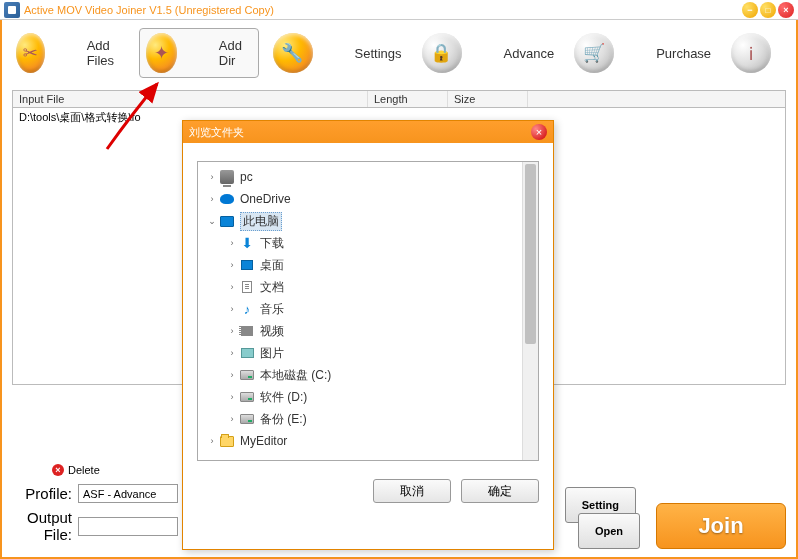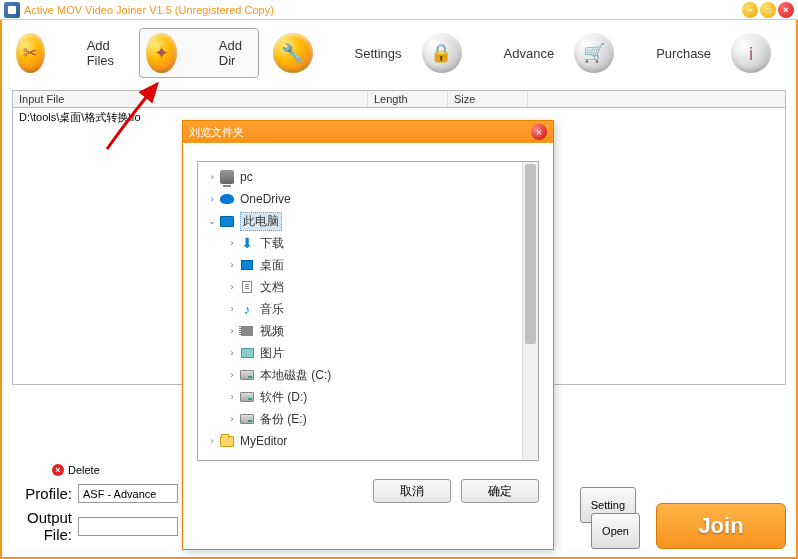--- a/index.html
+++ b/index.html
@@ -48,21 +48,21 @@
 
 .bottom-area { position: absolute; bottom: 8px; left: 10px; right: 10px; }
 .delete-row { margin-bottom: 8px; }
 .delete-ctrl { display: inline-flex; align-items: center; gap: 4px; margin-left: 40px; }
 .delete-icon { width: 12px; height: 12px; border-radius: 50%; background: #d22; color: #fff; font-size: 9px; display: flex; align-items: center; justify-content: center; font-weight: bold; }
 .form-row { display: flex; align-items: center; gap: 6px; margin-bottom: 6px; }
 .form-label { width: 60px; text-align: right; font-size: 15px; }
 .form-input { border: 1px solid #999; padding: 2px 4px; font-size: 11px; background: #fff; height: 19px; }
 .profile-input { width: 100px; }
 .output-input { width: 100px; }
-.btn { border: 1px solid #888; background: linear-gradient(#fafafa,#e0e0e0); padding: 2px 10px; font-size: 11px; border-radius: 3px; cursor: pointer; height: 36px; }
+.btn { border: 1px solid #888; background: linear-gradient(#fafafa,#e0e0e0); padding: 2px 16px; font-size: 11px; border-radius: 3px; cursor: pointer; height: 36px; font-weight: bold; }
 .setting-btn { position: absolute; right: 150px; bottom: 26px; }
 .open-btn { position: absolute; right: 146px; bottom: 0; }
 .join-btn { position: absolute; right: 0; bottom: 0; width: 130px; height: 46px; background: linear-gradient(#ffb347,#f7941e); border: 1px solid #d67800; border-radius: 6px; color: #fff; font-size: 22px; font-weight: bold; text-shadow: 0 1px 2px rgba(0,0,0,0.4); cursor: pointer; }
 
 
 .dialog { position: absolute; top: 120px; left: 162px; width: 372px; height: 430px; background: #fff; border: 1px solid #e28400; box-shadow: 2px 2px 8px rgba(0,0,0,0.2); z-index: 10; margin-left: 20px; }
 .dialog-title { height: 22px; background: linear-gradient(#ff9e2c,#f7941e); color: #fff; display: flex; align-items: center; padding: 0 6px; font-size: 11px; }
 .dialog-title-text { flex: 1; }
 .dialog-close { width: 16px; height: 16px; border-radius: 50%; background: radial-gradient(circle at 30% 30%,#ff8888,#c00); color: #fff; font-size: 11px; display: flex; align-items: center; justify-content: center; cursor: pointer; }
 .dialog-body { padding: 18px 14px 8px 14px; }

